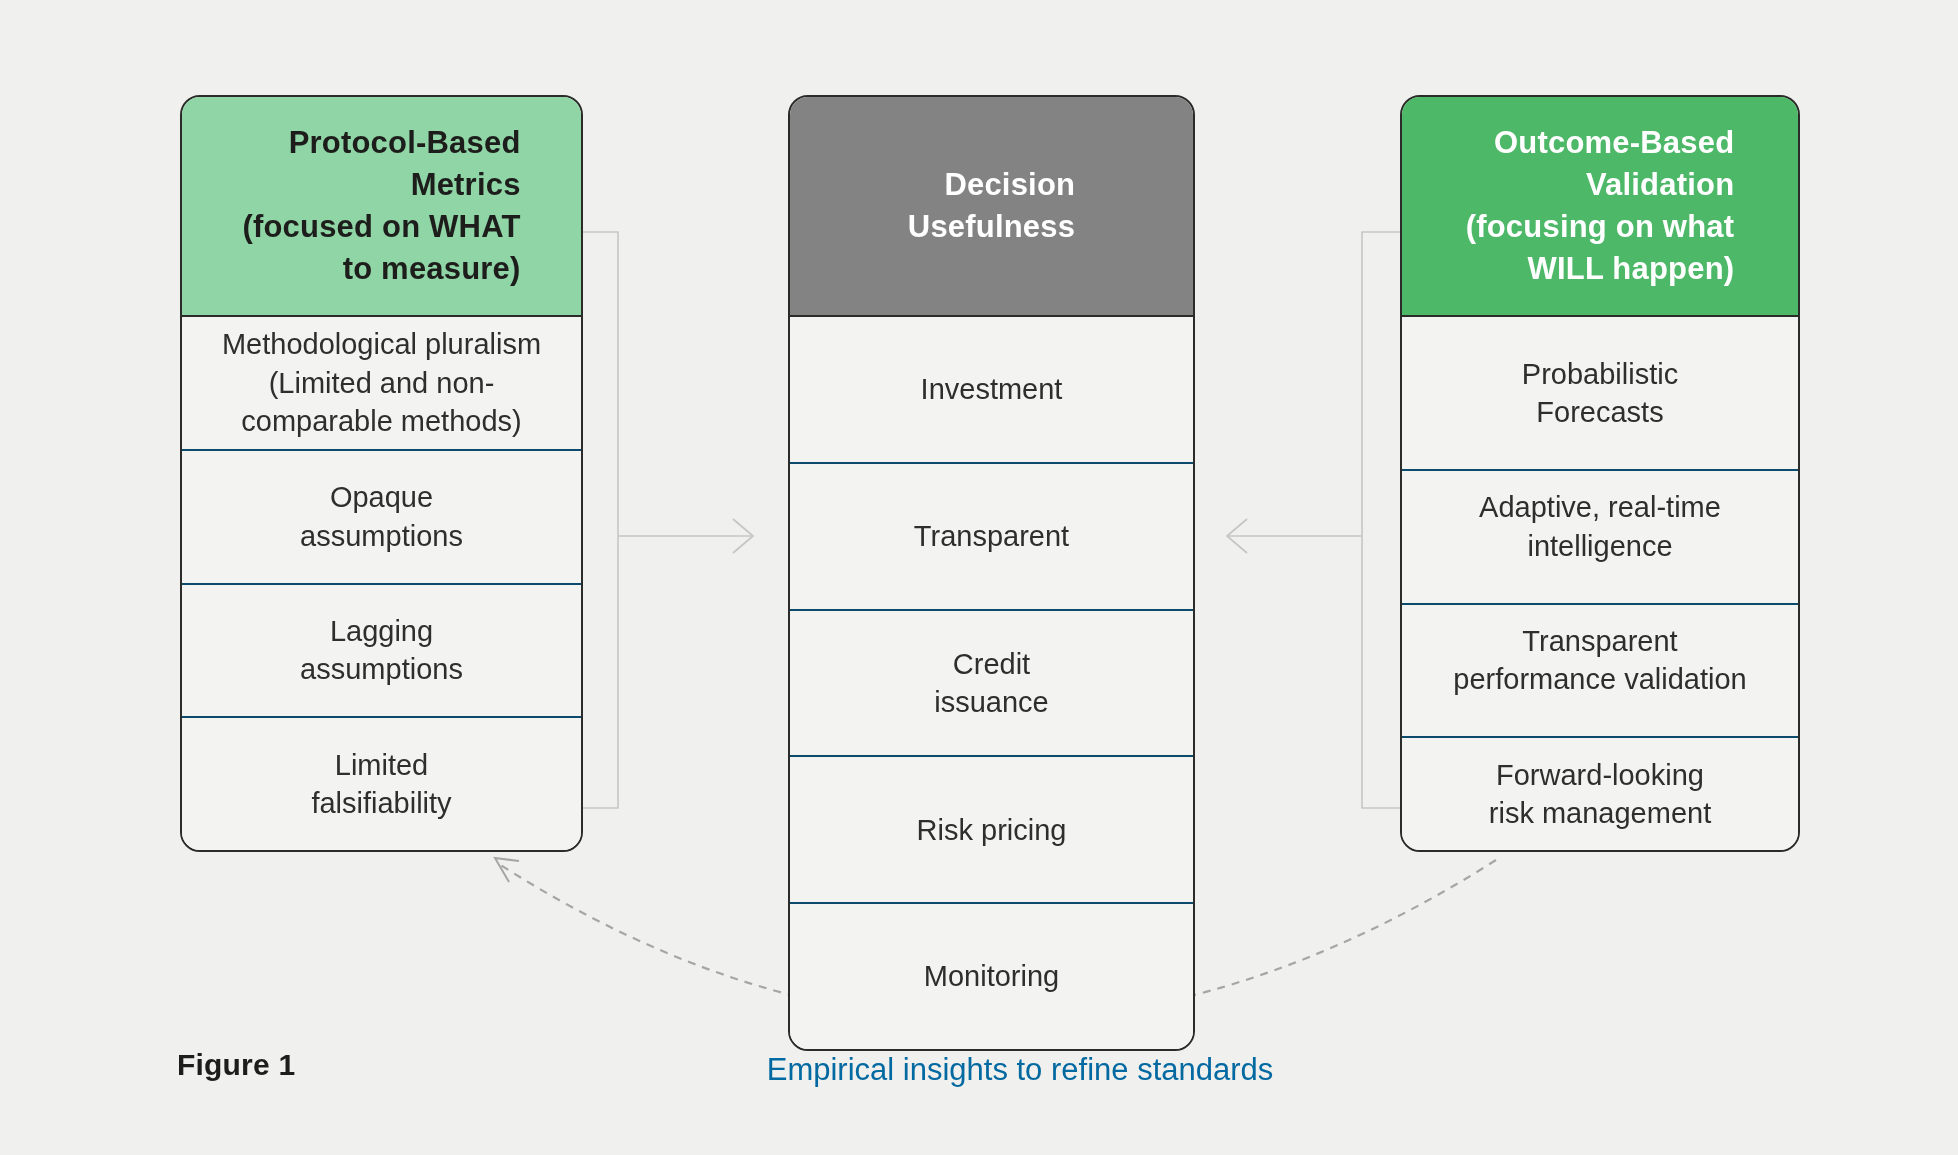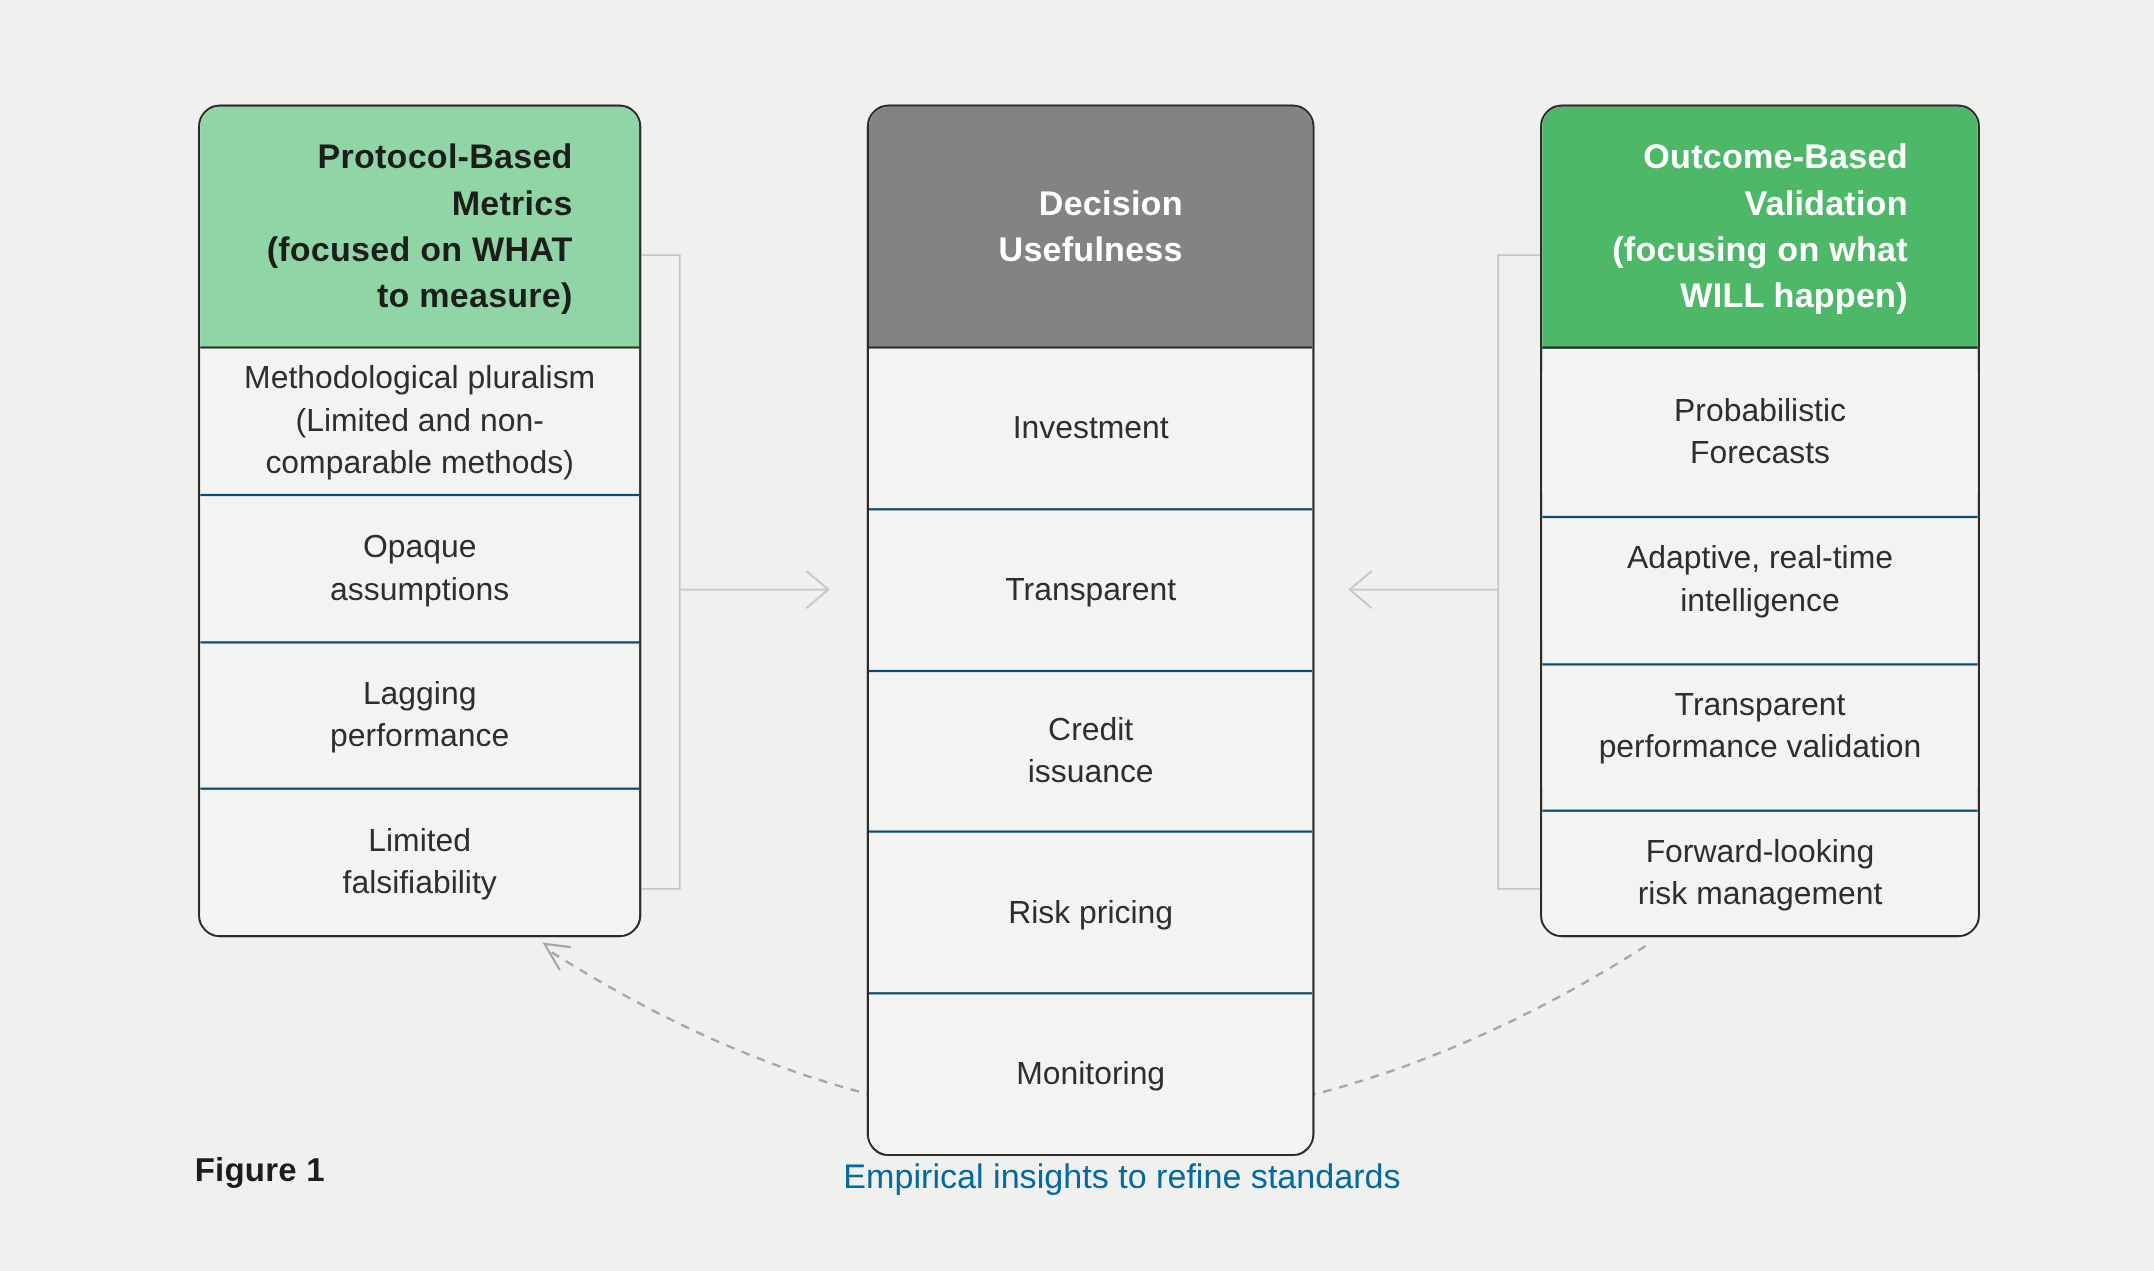--- a/index.html
+++ b/index.html
@@ -112,21 +112,21 @@
     <div class="hdr" style="background: rgb(143, 213, 166); color: rgb(29, 29, 27);">Protocol-Based
 Metrics
 (focused on WHAT
 to measure)</div>
     <div class="row">Methodological pluralism
 (Limited and non-
 comparable methods)</div>
     <div class="row">Opaque
 assumptions</div>
     <div class="row">Lagging
-performance</div>
+assumptions</div>
     <div class="row">Limited
 falsifiability</div>
   </div>
 
   <div class="col col-mid">
     <div class="hdr" style="background: rgb(131, 131, 131); color: rgb(255, 255, 255);">Decision
 Usefulness</div>
     <div class="row">Investment</div>
     <div class="row">Transparent</div>
     <div class="row">Credit

